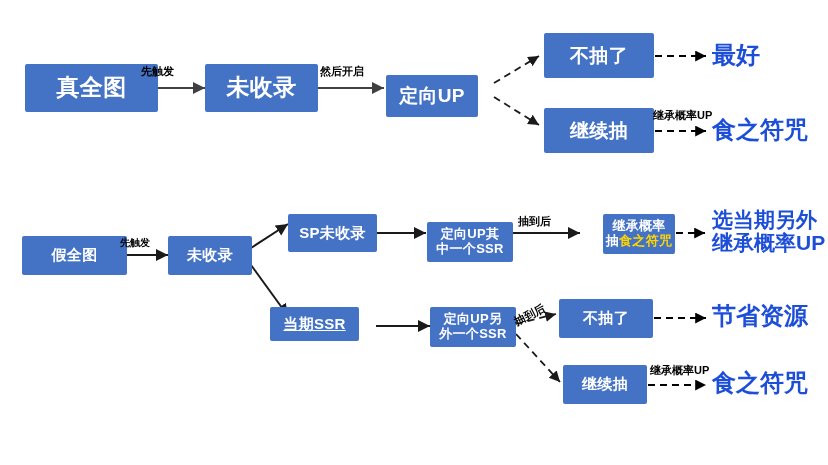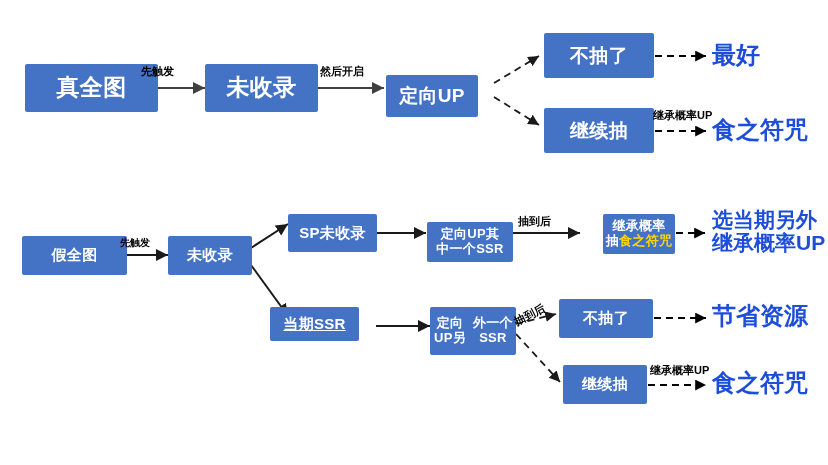--- a/index.html
+++ b/index.html
@@ -157,21 +157,21 @@
 
   <div class="node mid" style="left:270px; top:307px; width:89px; height:34px;text-decoration:underline;">
     <span>当期SSR</span>
   </div>
 
   <div class="node small" style="left:427px; top:222px; width:86px; height:40px; flex-direction:column;">
     <span>定向UP其</span>
     <span>中一个SSR</span>
   </div>
 
-  <div class="node small" style="left:430px; top:307px; width:86px; height:48px; flex-direction:row;">
+  <div class="node small" style="left:430px; top:307px; width:86px; height:40px; flex-direction:column;">
     <span>定向UP另</span>
     <span>外一个SSR</span>
   </div>
 
   <div class="node small" style="left:581px; top:214px; width:72px; height:40px; flex-direction:column;margin-left:22px;">
     <span>继承概率</span>
     <span>
       <span>抽</span><span class="hl-yellow">食之符咒</span>
     </span>
   </div>

